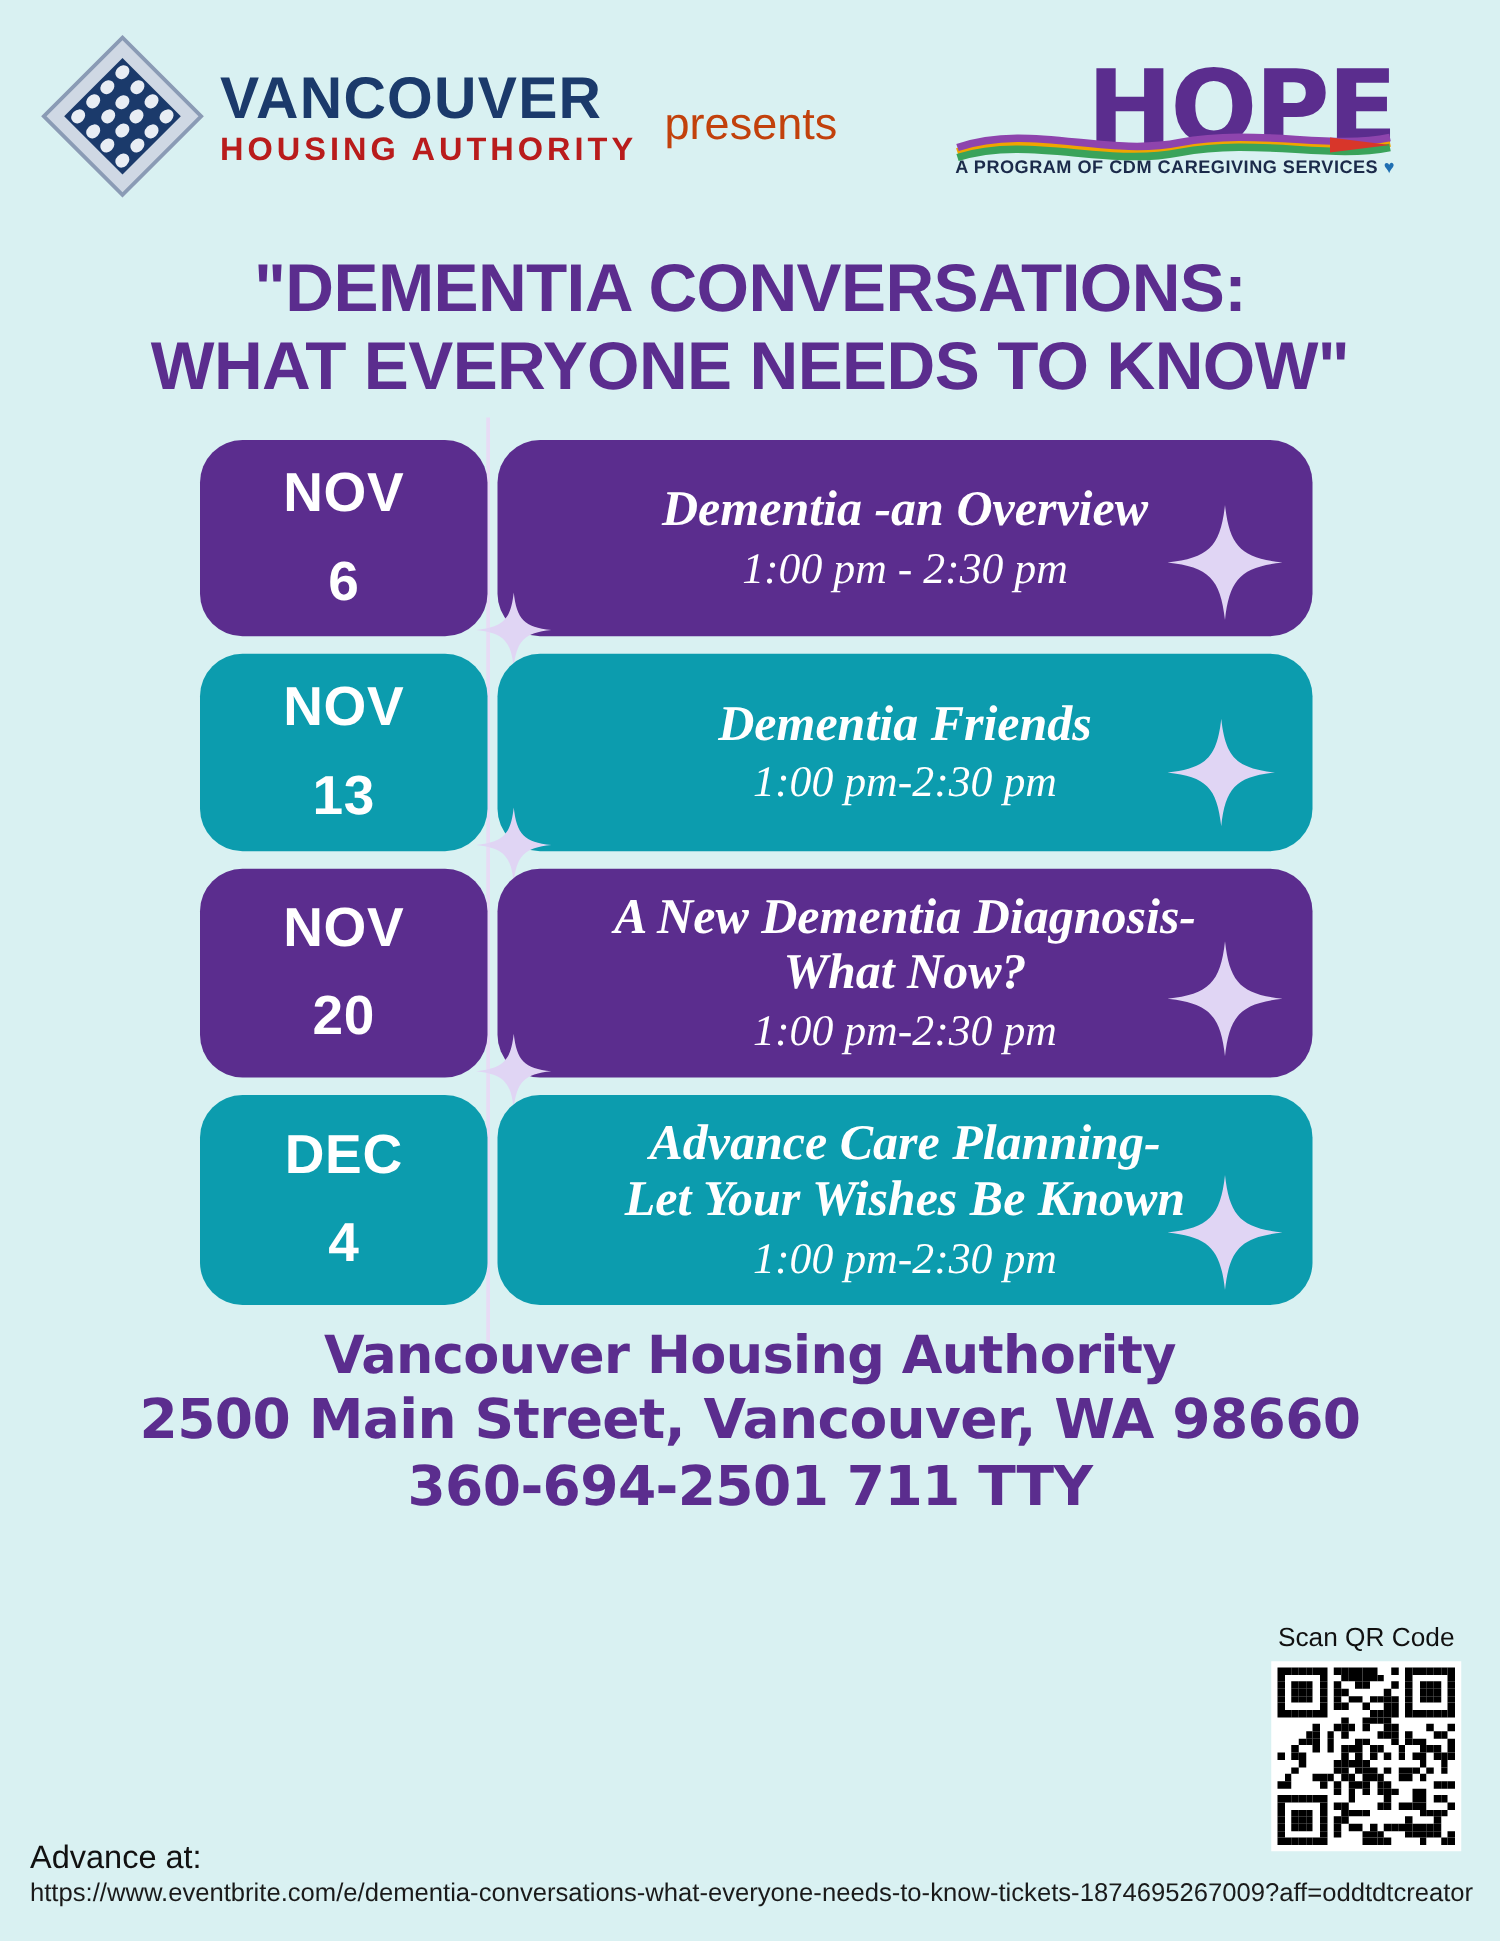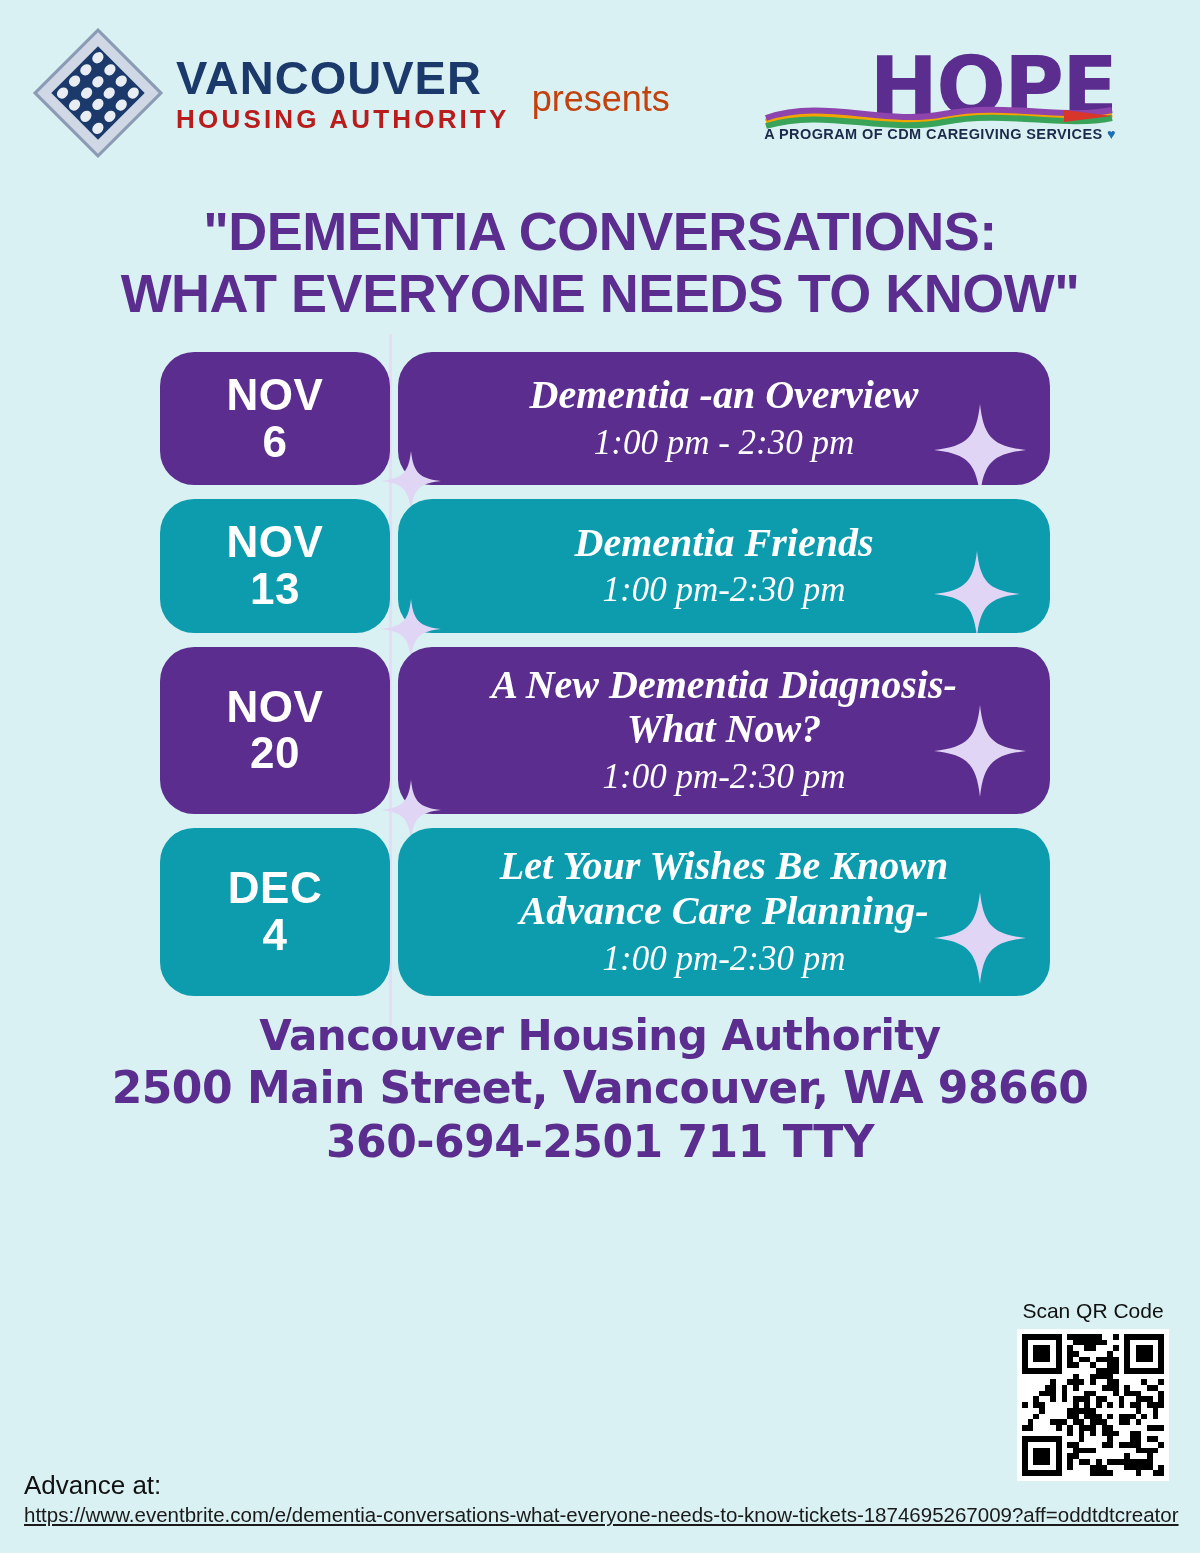--- a/index.html
+++ b/index.html
@@ -166,20 +166,21 @@
     flex-direction: column;
     align-items: center;
     justify-content: center;
     color: #ffffff;
     font-weight: bold;
     font-size: 44px;
     line-height: 1.06;
     letter-spacing: 0.5px;
     padding: 20px 0;
     box-sizing: border-box;
+    gap: 24px;
   }
   .info-box {
     flex: 1;
     border-radius: 34px;
     margin-left: 8px;
     color: #ffffff;
     display: flex;
     flex-direction: column;
     align-items: center;
     justify-content: center;
@@ -269,21 +270,20 @@
     bottom: 26px;
   }
   .register .reg-label {
     font-size: 26px;
     color: #111;
     margin-bottom: 2px;
   }
   .register .reg-url {
     font-size: 20.5px;
     color: #1a1a1a;
-    text-decoration: underline;
     word-break: break-all;
   }
 </style>
 </head>
 <body>
 
 <div class="header">
 
   <div class="vha-logo">
     <div class="vha-diamond">
@@ -405,22 +405,22 @@
         </svg>
     </div>
   </div>
 
   <div class="row">
     <div class="date-box teal">
       <div>DEC</div>
       <div>4</div>
     </div>
     <div class="info-box teal">
+      <div class="info-title">Advance Care Planning-</div>
       <div class="info-title">Let Your Wishes Be Known</div>
-      <div class="info-title">Advance Care Planning-</div>
       <div class="info-time">1:00 pm-2:30 pm</div>
       <div class="sparkle" style="right:24px; top:64px;">
         <svg width="92" height="92" viewBox="0 0 100 100">
             <path d="M50 0 C54 36 64 46 100 50 C64 54 54 64 50 100 C46 64 36 54 0 50 C36 46 46 36 50 0 Z" fill="#e0d5f4"></path>
           </svg>
       </div>
     </div>
   </div>
 </div>
 

